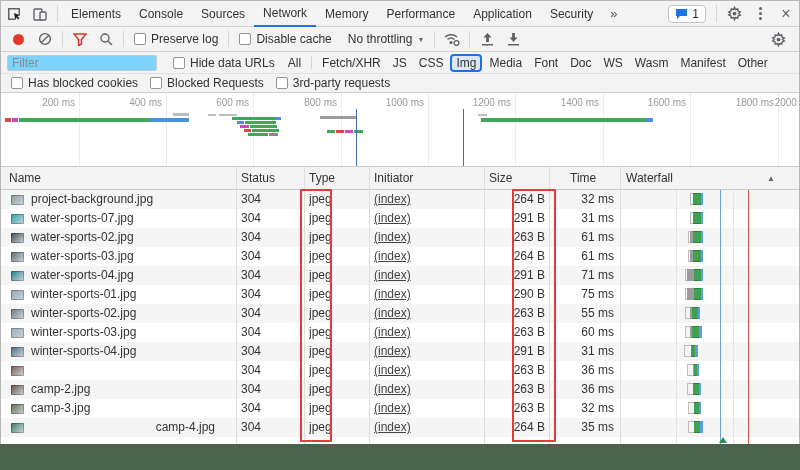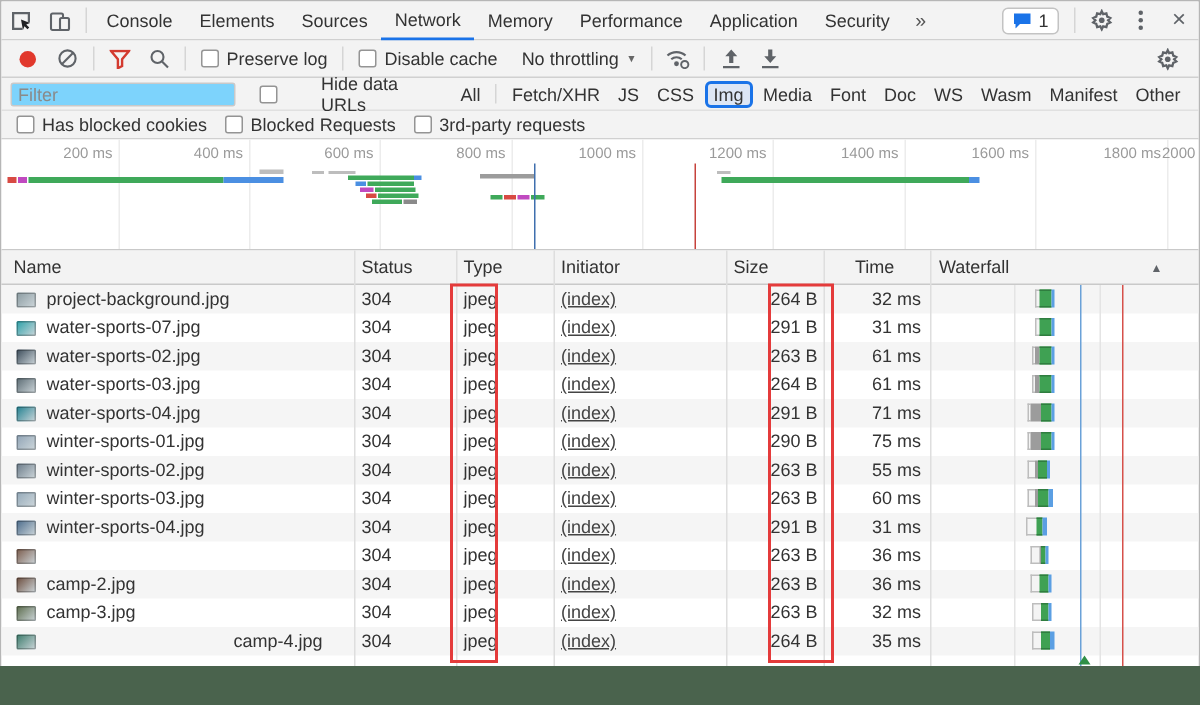--- a/index.html
+++ b/index.html
@@ -87,22 +87,22 @@
       </svg>
     </div>
     <div class="icon-btn">
       <svg width="16" height="16" viewBox="0 0 16 16">
         <rect x="2" y="3" width="8" height="11" rx="1" fill="none" stroke="#5f6368" stroke-width="1.4"></rect>
         <rect x="8" y="6" width="6" height="8" rx="1" fill="#f3f3f3" stroke="#5f6368" stroke-width="1.4"></rect>
       </svg>
     </div>
     <div class="sep"></div>
     <div id="tabs" style="display:flex;align-items:center;height:26px;">
+        <div class="tab">Elements</div>
         <div class="tab">Console</div>
-        <div class="tab">Elements</div>
         <div class="tab">Sources</div>
         <div class="tab sel">Network</div>
         <div class="tab">Memory</div>
         <div class="tab">Performance</div>
         <div class="tab">Application</div>
         <div class="tab">Security</div>
       </div>
     <div class="more">»</div>
     <div class="spacer"></div>
     <div class="badge">
@@ -192,21 +192,21 @@
     <div class="icon-btn" style="margin-right:4px;">
       <svg width="15" height="15" viewBox="0 0 16 16">
         <circle cx="8" cy="8" r="2" fill="#5f6368"></circle>
         <path d="M8 1.5 l1 2.2 2.3-.6 .6 2.3 2.2 1 -1.6 1.6 1.6 1.6 -2.2 1 -.6 2.3 -2.3-.6 -1 2.2 -1-2.2 -2.3 .6 -.6-2.3 -2.2-1 1.6-1.6 -1.6-1.6 2.2-1 .6-2.3 2.3 .6 z" fill="none" stroke="#5f6368" stroke-width="1.6"></path>
       </svg>
     </div>
   </div>
 
   <div class="filterbar">
     <input class="filterinput" placeholder="Filter" style="">
-    <div class="optitem" style="margin-left:10px;gap:24px;">
+    <div class="optitem" style="margin-left:10px;">
       <span class="chk"></span>
       <span class="tlabel">Hide data URLs</span>
     </div>
     <div class="pill" style="margin-left:2px;">All</div>
     <div class="sep"></div>
     <div id="pills" style="display:flex;align-items:center;">
         <div class="pill">Fetch/XHR</div>
         <div class="pill">JS</div>
         <div class="pill">CSS</div>
         <div class="pill sel">Img</div>

